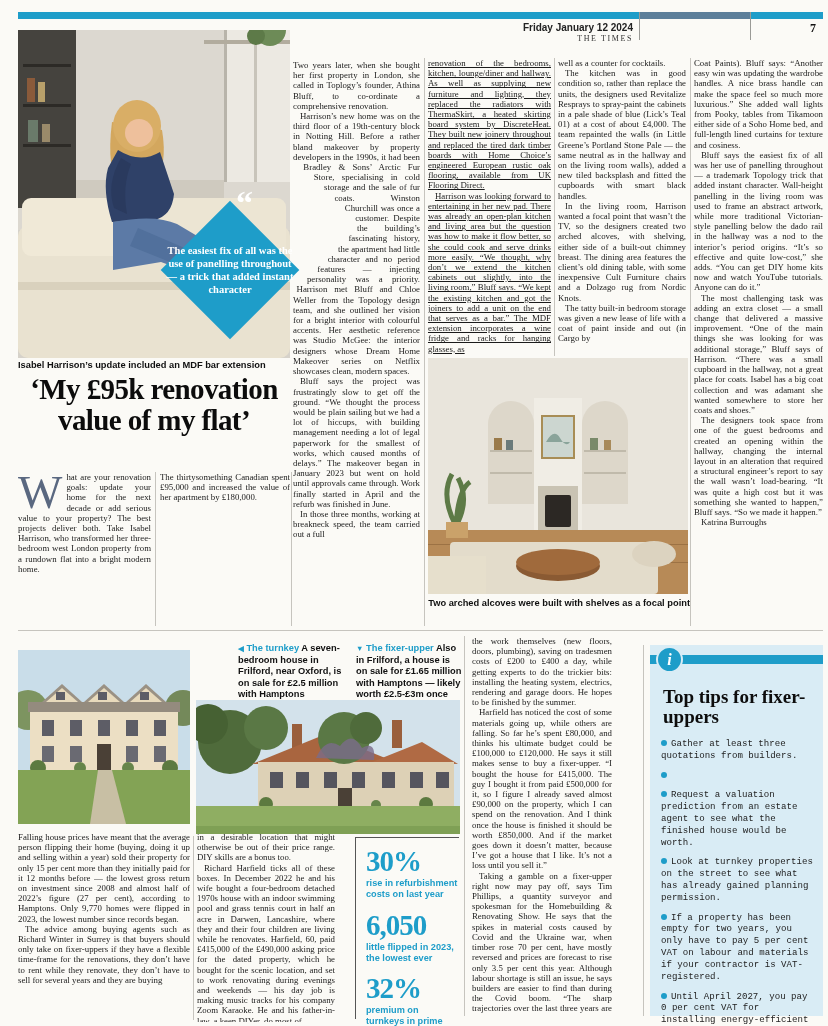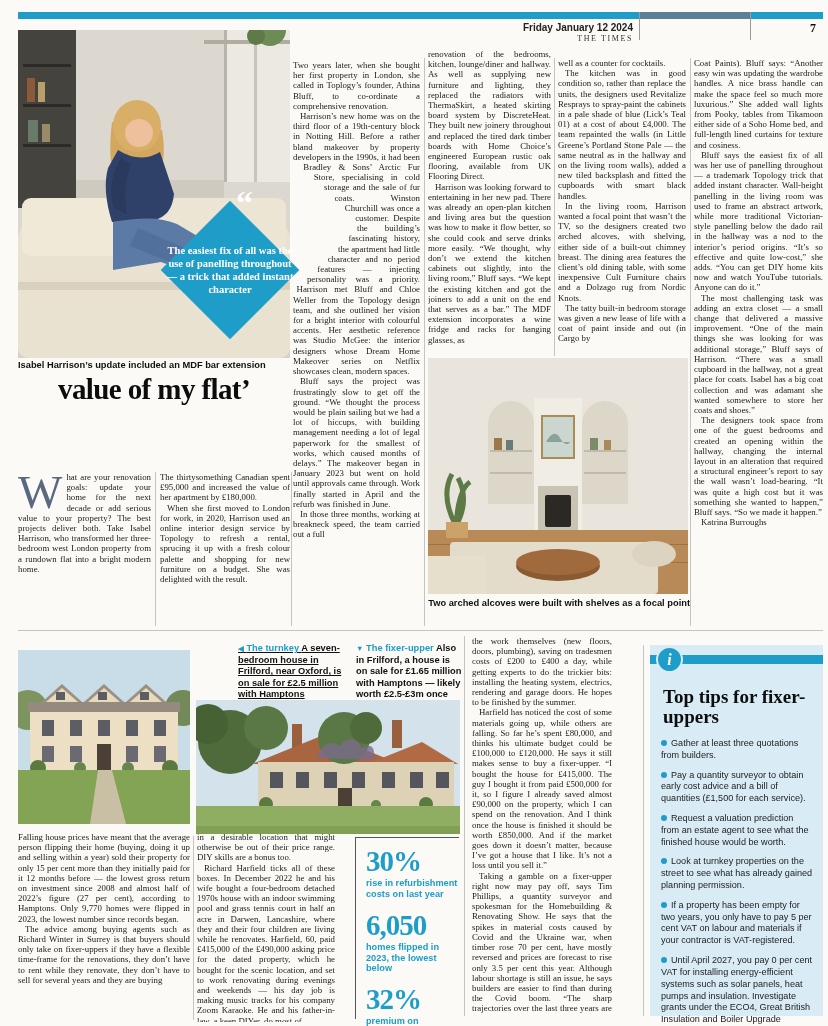--- a/index.html
+++ b/index.html
@@ -57,21 +57,21 @@
   .stat-label{font:bold 9.2px/1.18 "Liberation Sans",sans-serif;color:var(--accent);margin:2px 0 11px;}
 
   
   .tips{position:absolute;left:650px;top:645px;width:173px;height:371px;background:var(--tips-bg);}
   .tips-bar{position:absolute;top:10px;left:0;width:100%;height:9px;background:var(--accent);}
   .info-circle{position:absolute;top:1px;left:6px;width:27px;height:27px;border-radius:50%;
                background:var(--accent);color:#fff;display:flex;align-items:center;justify-content:center;
                font:italic bold 16px "Liberation Serif",serif;border:2px solid var(--tips-bg);box-sizing:border-box;}
   .tips-title{font:bold 19px/1.05 "Liberation Serif",serif;color:#0d0d0d;margin:2px;padding:40px 10px 9px 11px;}
   .tips-list{padding:0 9px 0 11px;font:9.1px/1.3 "Liberation Sans",sans-serif;color:#222;}
-  .tips-item{margin-bottom:8px;}
+  .tips-item{margin-bottom:8px;font-family:Liberation Mono, monospace;}
   .dot{display:inline-block;width:6px;height:6px;border-radius:50%;background:var(--accent);margin-right:4px;}
 
   .photo{position:absolute;overflow:hidden;background:#ddd;}
   .photo svg{display:block;}
 </style>
 </head>
 <body>
 
 <div class="page">
 
@@ -122,37 +122,37 @@
   <div class="pq">
     <div class="pq-inner">
       <div class="pq-text">The easiest fix of all was the use of panelling throughout — a trick that added instant character</div>
     </div>
   </div>
   <div class="pq-quote">“</div>
 
   <div class="abs caption" style="left:18px;top:360px;width:272px;">Isabel Harrison’s update included an MDF bar extension</div>
 
   <div class="headline">
+    <div>‘My £95k renovation</div>
     <div>value of my flat’</div>
   </div>
 
   <div class="abs body-col" style="left:18px;top:472px;width:133px;height:154px;">
     <p><span class="dropcap">W</span><span>hat are your renovation goals: update your home for the next decade or add serious value to your property? The best projects deliver both. Take Isabel Harrison, who transformed her three-bedroom west London property from a rundown flat into a bright modern home.</span></p>
   </div>
   <div class="abs body-col" style="left:160px;top:472px;width:130px;height:154px;">
     <p>The thirtysomething Canadian spent £95,000 and increased the value of her apartment by £180,000.</p>
-    <p>When she first moved to London for work, in 2020, Harrison used an online interior design service by Topology to refresh a rental, sprucing it up with a fresh colour palette and shopping for new furniture on a budget. She was delighted with the result.</p>
   </div>
   <div class="abs body-col" style="left:293px;top:60px;width:127px;height:568px;">
     <p>Two years later, when she bought her first property in London, she called in Toplogy’s founder, Athina Bluff, to co-ordinate a comprehensive renovation.</p>
     <p><span>Harrison’s new home was on the third floor of a 19th-century block in Notting Hill. Before a rather bland makeover by property developers in the 1990s, it had</span> <span class="pq-wrap"></span><span>been Bradley &amp; Sons’ Arctic Fur Store, specialising in cold storage and the sale of fur coats. Winston Churchill was once a customer. Despite the building’s fascinating history, the apartment had little character and no period features — injecting personality was a priority. Harrison met Bluff and Chloe Weller from the Topology design team, and she outlined her vision for a bright interior with colourful accents. Her aesthetic reference was Studio McGee: the interior designers whose Dream Home Makeover series on Netflix showcases clean, modern spaces.</span></p>
     <p>Bluff says the project was frustratingly slow to get off the ground. “We thought the process would be plain sailing but we had a lot of hiccups, with building management needing a lot of legal paperwork for the smallest of works, which caused months of delays.” The makeover began in January 2023 but went on hold until approvals came through. Work finally started in April and the refurb was finished in June.</p>
     <p>In those three months, working at breakneck speed, the team carried out a full</p>
   </div>
-  <div class="abs body-col" style="left:428px;top:49px;width:123px;height:298px;">
+  <div class="abs body-col" style="left:428px;top:58px;width:123px;height:298px;text-decoration:underline;">
     <p>renovation of the bedrooms, kitchen, lounge/diner and hallway. As well as supplying new furniture and lighting, they replaced the radiators with ThermaSkirt, a heated skirting board system by DiscreteHeat. They built new joinery throughout and replaced the tired dark timber boards with Home Choice’s engineered European rustic oak flooring, available from UK Flooring Direct.</p>
     <p>Harrison was looking forward to entertaining in her new pad. There was already an open-plan kitchen and living area but the question was how to make it flow better, so she could cook and serve drinks more easily. “We thought, why don’t we extend the kitchen cabinets out slightly, into the living room,” Bluff says. “We kept the existing kitchen and got the joiners to add a unit on the end that serves as a bar.” The MDF extension incorporates a wine fridge and racks for hanging glasses, as</p>
   </div>
   <div class="abs body-col" style="left:558px;top:58px;width:128px;height:298px;">
     <p>well as a counter for cocktails.</p>
     <p>The kitchen was in good condition so, rather than replace the units, the designers used Revitalize Resprays to spray-paint the cabinets in a pale shade of blue (Lick’s Teal 01) at a cost of about £4,000. The team repainted the walls (in Little Greene’s Portland Stone Pale — the same neutral as in the hallway and on the living room walls), added a new tiled backsplash and fitted the cupboards with smart black handles.</p>
     <p>In the living room, Harrison wanted a focal point that wasn’t the TV, so the designers created two arched alcoves, with shelving, either side of a built-out chimney breast. The dining area features the client’s old dining table, with some inexpensive Cult Furniture chairs and a Dolzago rug from Nordic Knots.</p>
     <p>The tatty built-in bedroom storage was given a new lease of life with a coat of paint inside and out (in Cargo by</p>
   </div>
   <div class="abs body-col" style="left:694px;top:58px;width:129px;height:568px;">
@@ -196,21 +196,21 @@
   <div class="abs caption" style="left:428px;top:598px;width:262px;text-align:right;">Two arched alcoves were built with shelves as a focal point</div>
 
   <div class="vrule" style="left:155px;top:472px;height:154px;"></div>
   <div class="vrule" style="left:291px;top:472px;height:154px;"></div>
   <div class="vrule" style="left:424px;top:58px;height:568px;"></div>
   <div class="vrule" style="left:554px;top:58px;height:298px;"></div>
   <div class="vrule" style="left:690px;top:58px;height:568px;"></div>
 
   <div class="hrule" style="left:18px;top:630px;width:805px;"></div>
 
-  <div class="abs caption" style="left:238px;top:643px;width:106px;text-decoration:underline;">
+  <div class="abs caption" style="left:238px;top:643px;width:106px;">
     <span class="cap-arrow">◀</span>
     <span class="cap-accent">The turnkey</span>
     <span>A seven-bedroom house in Frilford, near Oxford, is on sale for £2.5 million with Hamptons</span>
   </div>
   <div class="abs caption" style="left:356px;top:643px;width:106px;">
     <span class="cap-arrow">▼</span>
     <span class="cap-accent">The fixer-upper</span>
     <span>Also in Frilford, a house is on sale for £1.65 million with Hamptons — likely worth £2.5-£3m once renovated</span>
   </div>
 
@@ -288,21 +288,21 @@
     <p>Richard Harfield ticks all of these boxes. In December 2022 he and his wife bought a four-bedroom detached 1970s house with an indoor swimming pool and grass tennis court in half an acre in Darwen, Lancashire, where they and their four children are living while he renovates. Harfield, 60, paid £415,000 of the £490,000 asking price for the dated property, which he bought for the scenic location, and set to work renovating during evenings and weekends — his day job is making music tracks for his company Zoom Karaoke. He and his father-in-law, a keen DIYer, do most of</p>
   </div>
 
   <div class="stats">
     <div>
       <div class="stat-value">30%</div>
       <div class="stat-label">rise in refurbishment costs on last year</div>
     </div>
     <div>
       <div class="stat-value">6,050</div>
-      <div class="stat-label">homes flipped in 2023, the lowest below</div>
+      <div class="stat-label">little flipped in 2023, the lowest ever</div>
     </div>
     <div>
       <div class="stat-value">32%</div>
       <div class="stat-label">premium on turnkeys in prime London</div>
     </div>
   </div>
 
   <div class="abs body-col" style="left:472px;top:636px;width:140px;height:380px;">
     <p>the work themselves (new floors, doors, plumbing), saving on tradesmen costs of £200 to £400 a day, while getting experts to do the trickier bits: installing the heating system, electrics, rendering and garage doors. He hopes to be finished by the summer.</p>
     <p>Harfield has noticed the cost of some materials going up, while others are falling. So far he’s spent £80,000, and thinks his ultimate budget could be £100,000 to £120,000. He says it still makes sense to buy a fixer-upper. “I bought the house for £415,000. The guy I bought it from paid £500,000 for it, so I figure I already saved almost £90,000 on the property, which I can spend on the renovation. And I think once the house is finished it should be worth £850,000. And if the market goes down it doesn’t matter, because I’ve got a house that I like. It’s not a loss until you sell it.”</p>
@@ -312,21 +312,21 @@
   <div class="vrule" style="left:193px;top:836px;height:184px;"></div>
   <div class="vrule" style="left:464px;top:636px;height:380px;"></div>
   <div class="vrule" style="left:643px;top:645px;height:371px;"></div>
 
   <div class="tips">
     <div class="tips-bar"></div>
     <div class="info-circle">i</div>
     <div class="tips-title">Top tips for fixer-uppers</div>
     <div class="tips-list">
       <div class="tips-item"><span class="dot"></span><span>Gather at least three quotations from builders.</span></div>
-      <div class="tips-item"><span class="dot"></span><span>Pay a quantity surveyor to obtain early cost advice and a bill of quantities (£1,500 for each service).</span></div>
+      <div class="tips-item"><span class="dot"></span></div>
       <div class="tips-item"><span class="dot"></span><span>Request a valuation prediction from an estate agent to see what the finished house would be worth.</span></div>
       <div class="tips-item"><span class="dot"></span><span>Look at turnkey properties on the street to see what has already gained planning permission.</span></div>
       <div class="tips-item"><span class="dot"></span><span>If a property has been empty for two years, you only have to pay 5 per cent VAT on labour and materials if your contractor is VAT-registered.</span></div>
       <div class="tips-item"><span class="dot"></span><span>Until April 2027, you pay 0 per cent VAT for installing energy-efficient systems such as solar panels, heat pumps and insulation. Investigate grants under the ECO4, Great British Insulation and Boiler Upgrade schemes.</span></div>
     </div>
 
   </div>
 
 </div>
 

